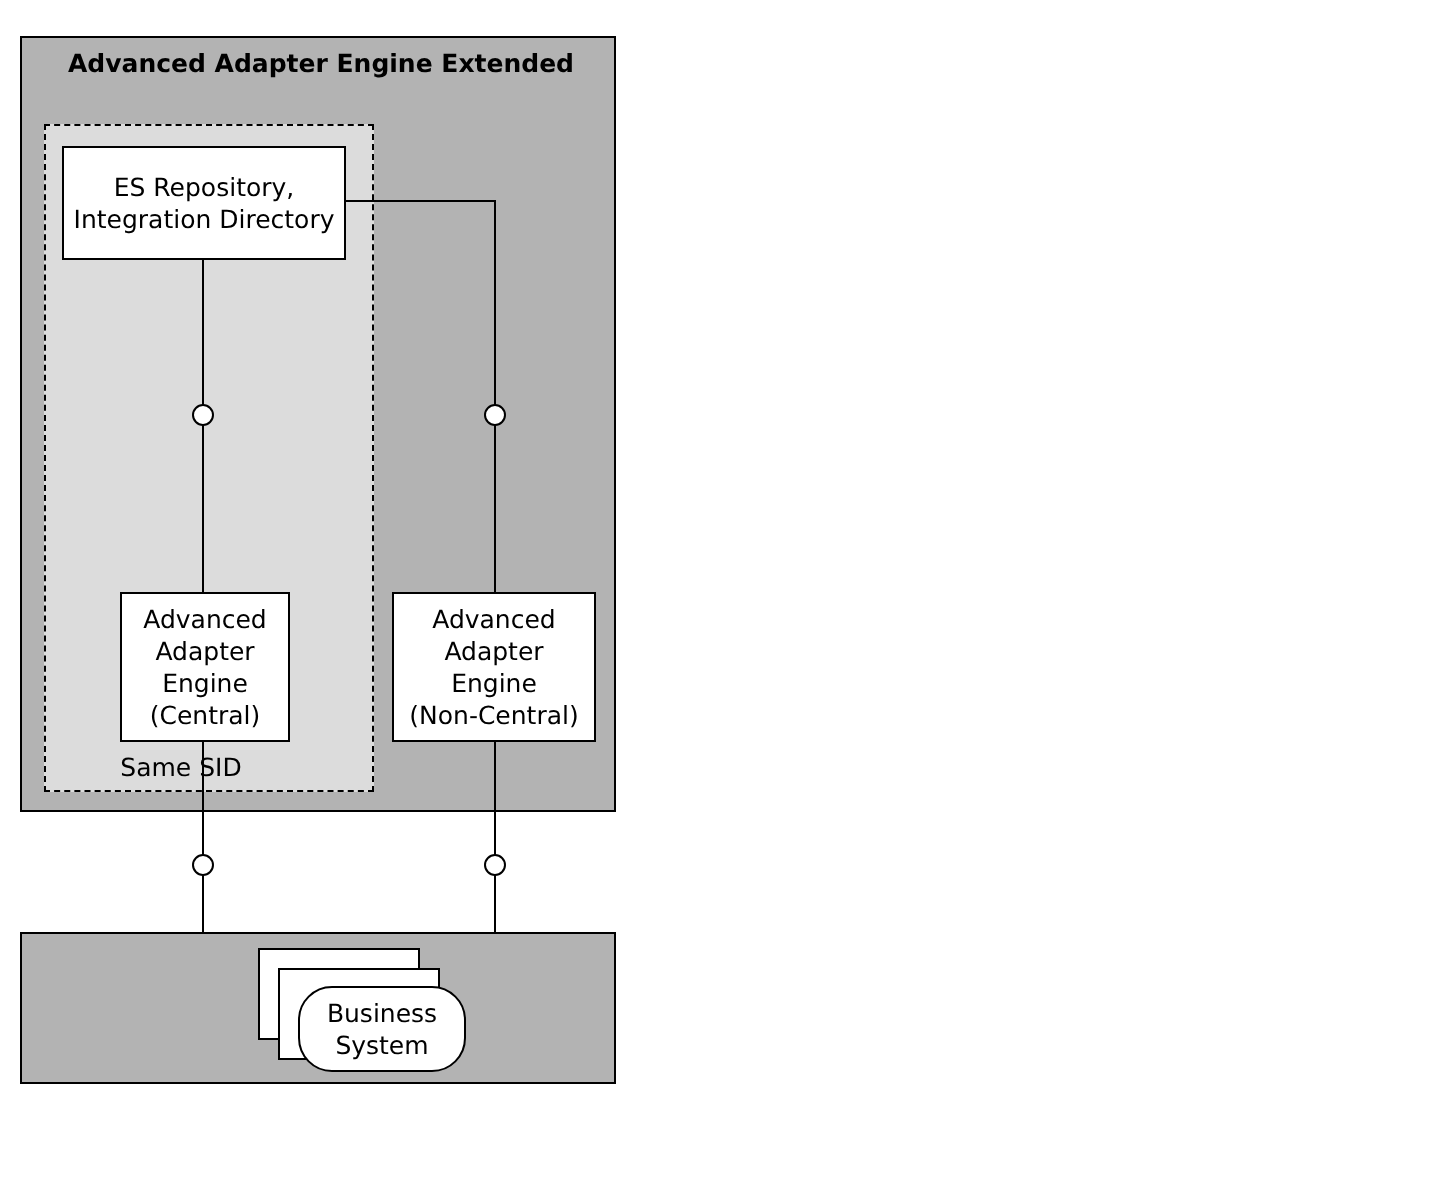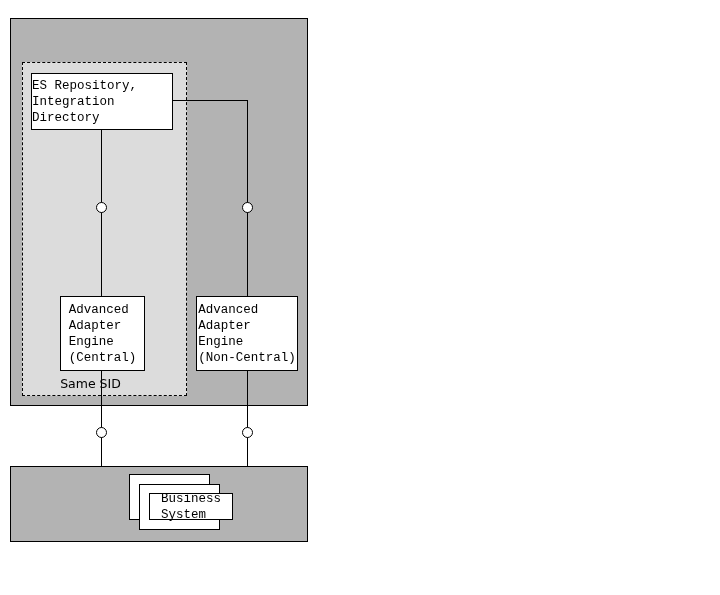--- a/index.html
+++ b/index.html
@@ -33,26 +33,25 @@
   }
 
   
   .node {
     background: #ffffff;
     border: 1px solid #000000;
     box-sizing: border-box;
     display: flex;
     align-items: center;
     justify-content: center;
-    text-align: left;
+    text-align: center;
     font-size: 12.5px;
     color: #000000;
     line-height: 16px;
     white-space: pre-line;
-    font-family: Liberation Mono, monospace;
   }
 
   
   .panel-title {
     font-size: 12.5px;
     font-weight: bold;
     color: #000000;
     white-space: nowrap;
   }
   .sid-label {
@@ -80,20 +79,21 @@
     box-sizing: border-box;
   }
 </style>
 </head>
 <body>
 
 <div id="diagram">
 
   <div class="abs panel-dark" style="left:10px; top:18px; width:298px; height:388px;"></div>
 
+  <div class="abs panel-title" style="left:34px; top:24px;">Advanced Adapter Engine Extended</div>
 
   <div class="abs panel-dashed" style="left:22px; top:62px; width:165px; height:334px;"></div>
 
   <div class="abs sid-label" style="left:8px; top:376px; width:165px;">Same SID</div>
 
   <div class="abs vline" style="left:101px; top:129px; height:168px;"></div>
   <div class="abs conn-dot" style="left:96px; top:202px;"></div>
 
   <div class="abs hline" style="left:172px; top:100px; width:76px;"></div>
   <div class="abs vline" style="left:247px; top:100px; height:197px;"></div>
@@ -115,16 +115,16 @@
   <div class="abs vline" style="left:101px; top:371px; height:96px;"></div>
   <div class="abs conn-dot" style="left:96px; top:427px;"></div>
 
   <div class="abs vline" style="left:247px; top:371px; height:96px;"></div>
   <div class="abs conn-dot" style="left:242px; top:427px;"></div>
 
   <div class="abs panel-dark" style="left:10px; top:466px; width:298px; height:76px;"></div>
 
   <div class="abs node" style="left:129px; top:474px; width:81px; height:46px;"></div>
   <div class="abs node" style="left:139px; top:484px; width:81px; height:46px;"></div>
-  <div class="abs node" style="left:149px; top:493px; width:84px; height:27px;">Business
+  <div class="abs node" style="left:149px; top:493px; width:84px; height:43px;border-radius:17px;">Business
 System</div>
 
 </div>
 
 </body></html>

